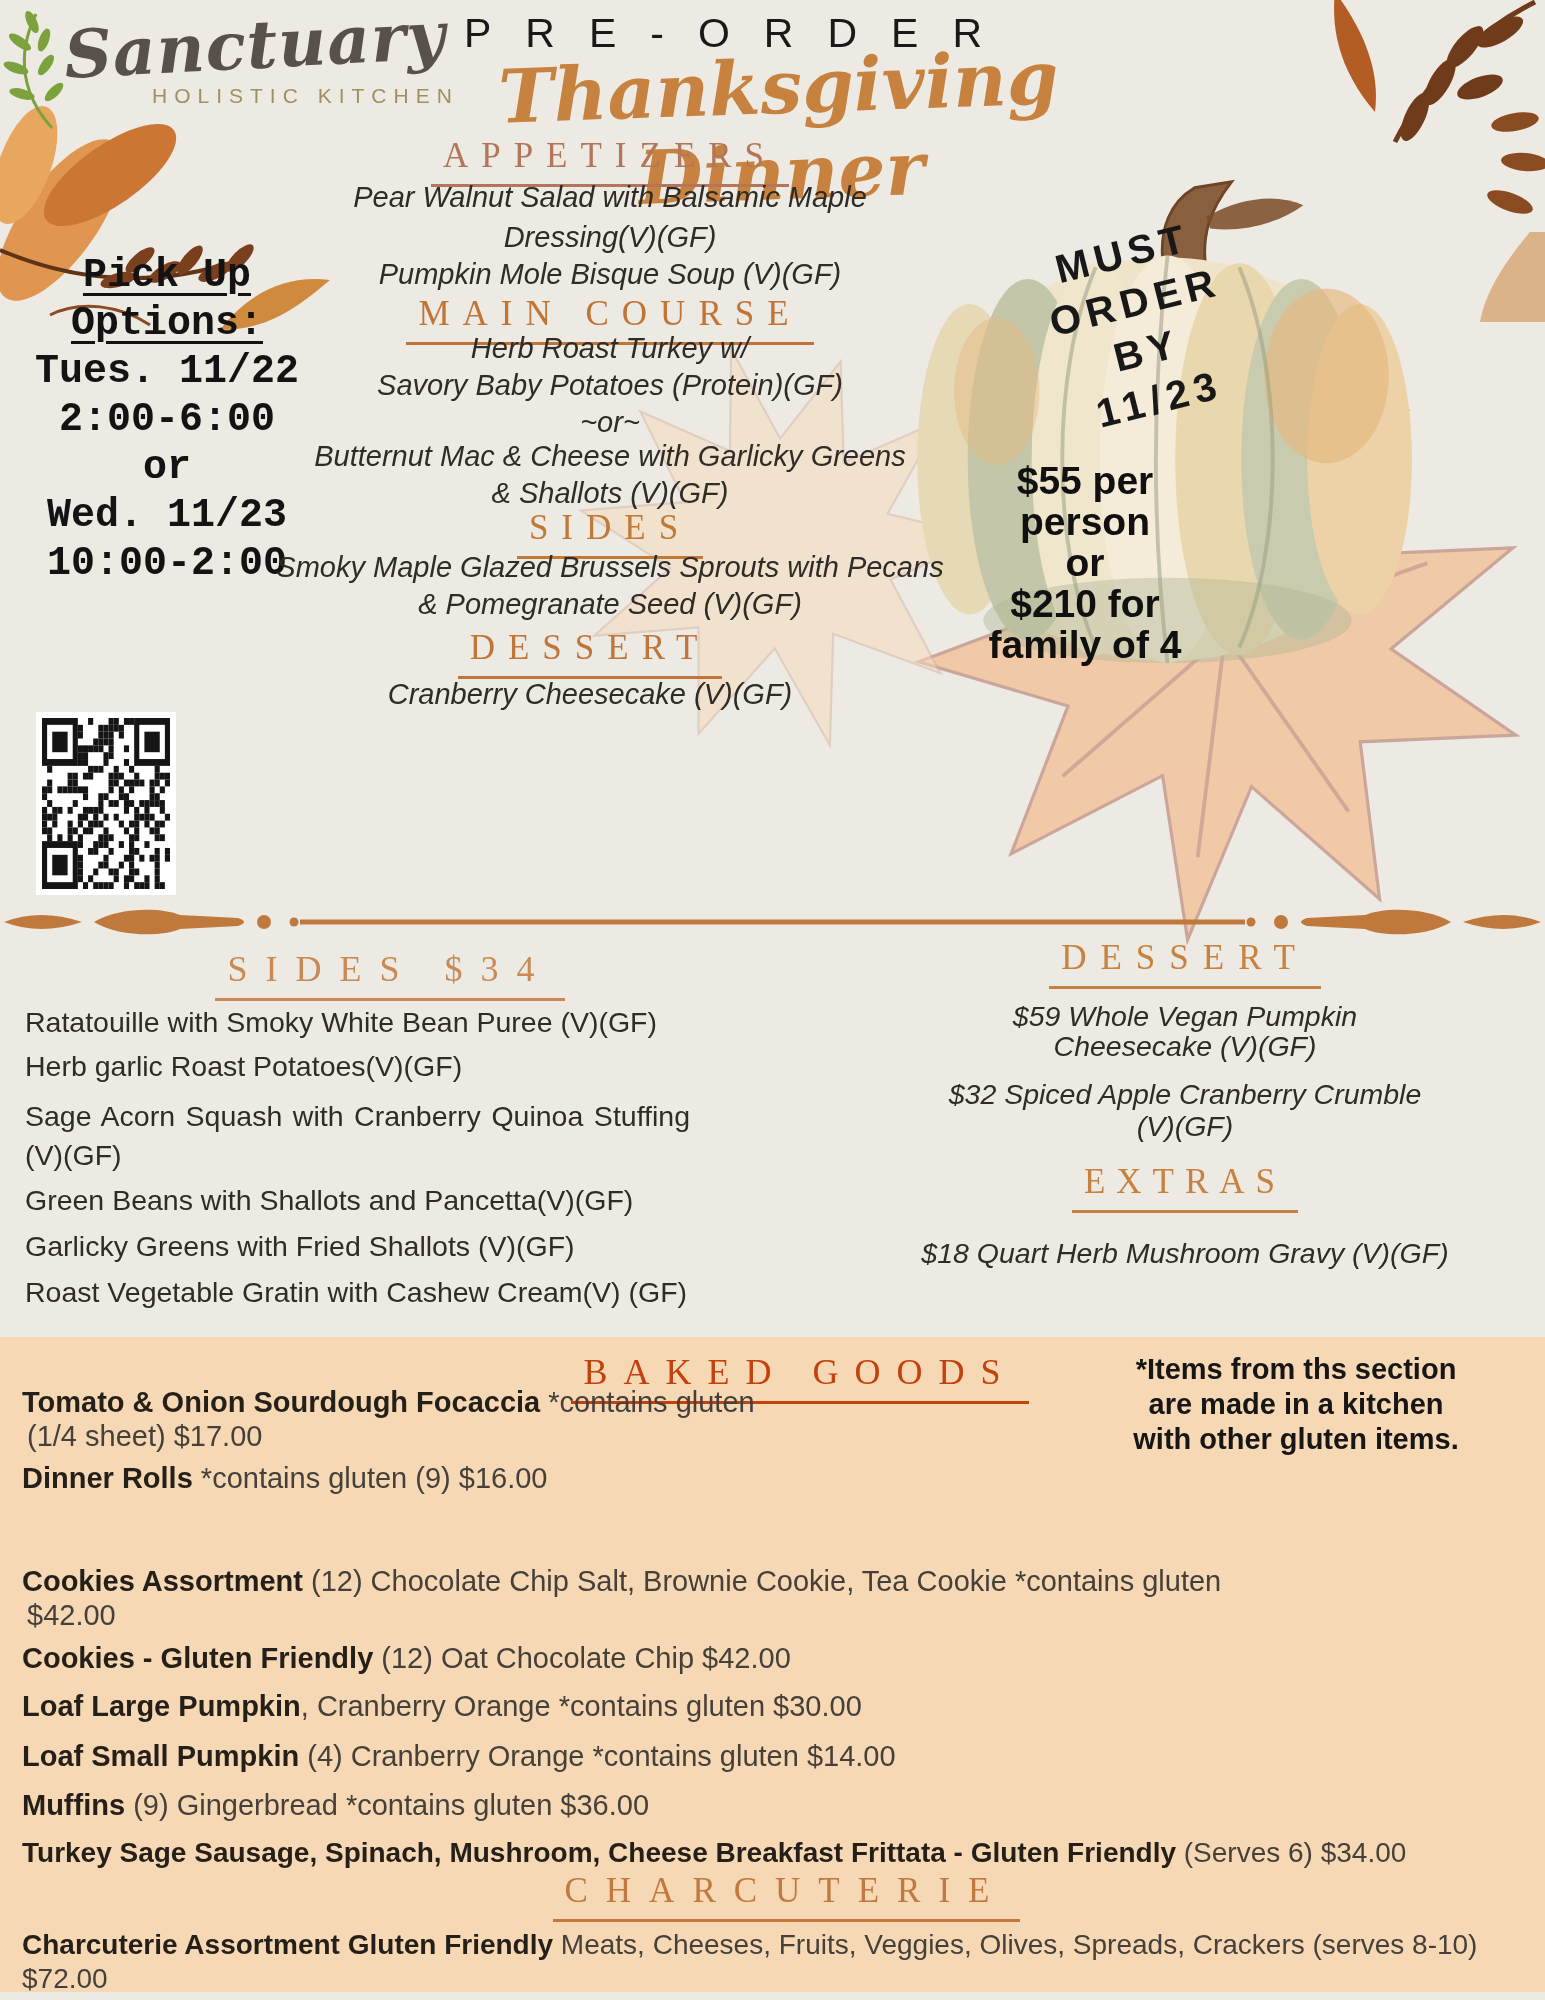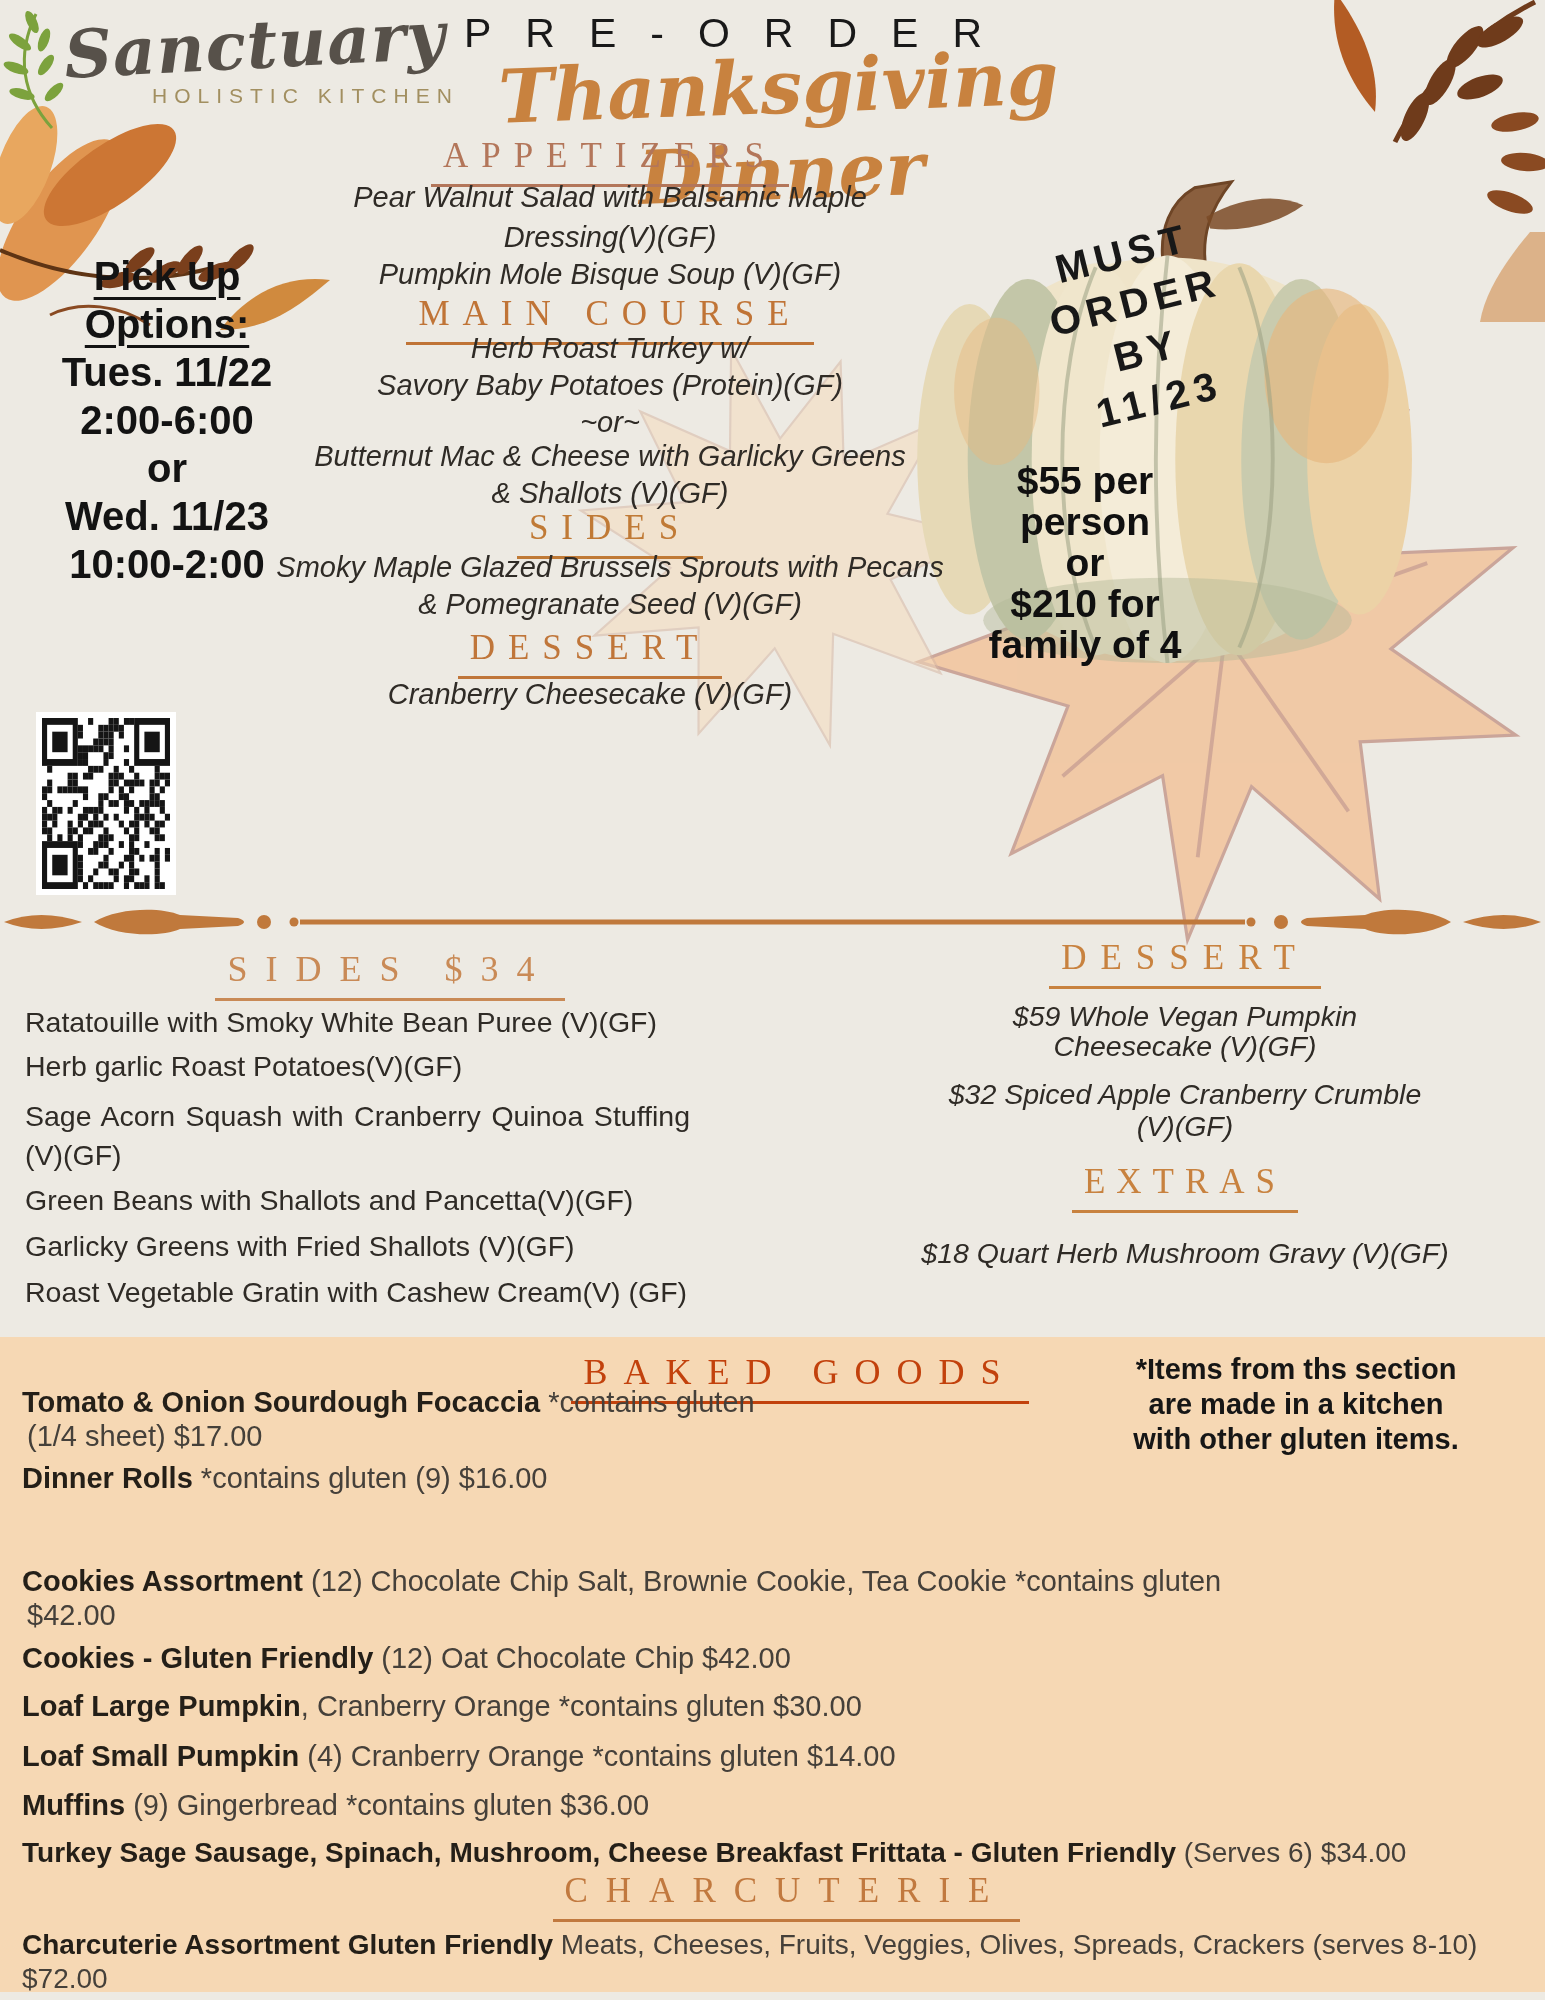--- a/index.html
+++ b/index.html
@@ -17,21 +17,21 @@
              font-size:66px;color:#57514a;transform:rotate(-3deg);letter-spacing:1px;z-index:5;}
   .logo-tag{position:absolute;left:152px;top:84px;font-size:21px;letter-spacing:7px;font-weight:400;color:#a28f60;z-index:5;}
 
   
   .kicker{position:absolute;left:400px;top:10px;width:680px;text-align:center;font-size:41px;font-weight:300;
           letter-spacing:34px;color:#191919;z-index:5;}
   .title{position:absolute;left:380px;top:44px;width:800px;text-align:center;font-family:"DejaVu Serif",serif;
          font-style:italic;font-weight:700;font-size:74px;color:#c8823f;transform:rotate(-2deg);z-index:5;}
 
   
-  .pickup{position:absolute;left:17px;top:252px;width:300px;text-align:center;color:#131313;z-index:5;}
+  .pickup{position:absolute;left:17px;top:252px;width:300px;text-align:center;color:#131313;z-index:5;font-family:Liberation Mono, monospace;}
   .pickup div{font-size:40px;font-weight:700;line-height:48px;}
   .pickup .ul{text-decoration:underline;text-underline-offset:7px;text-decoration-thickness:3px;}
   .pickup .t{font-weight:700;}
 
   
   .badge{position:absolute;left:1010px;top:226px;width:262px;text-align:center;transform:rotate(-14deg);
          font-weight:700;font-size:40px;letter-spacing:6px;line-height:50px;color:#181818;z-index:6;}
   .pricing{position:absolute;left:930px;top:460px;width:310px;text-align:center;font-weight:700;font-size:39px;
            line-height:41px;color:#101010;z-index:6;}
 

